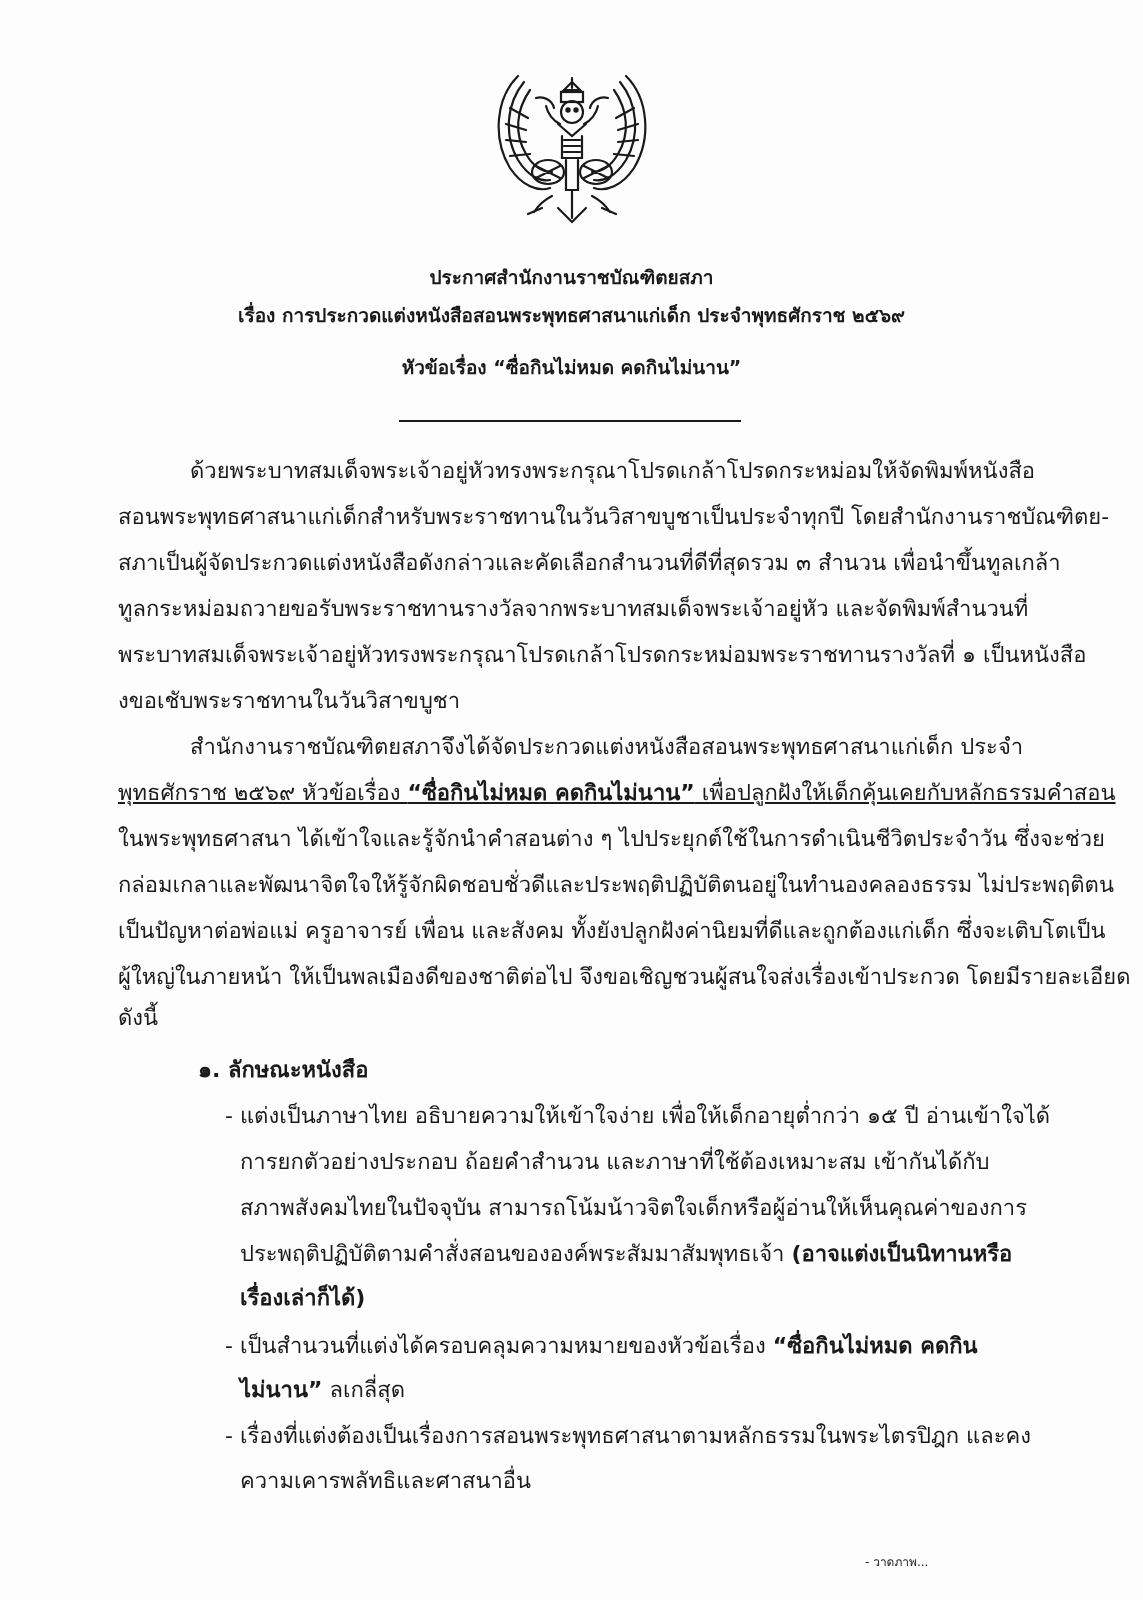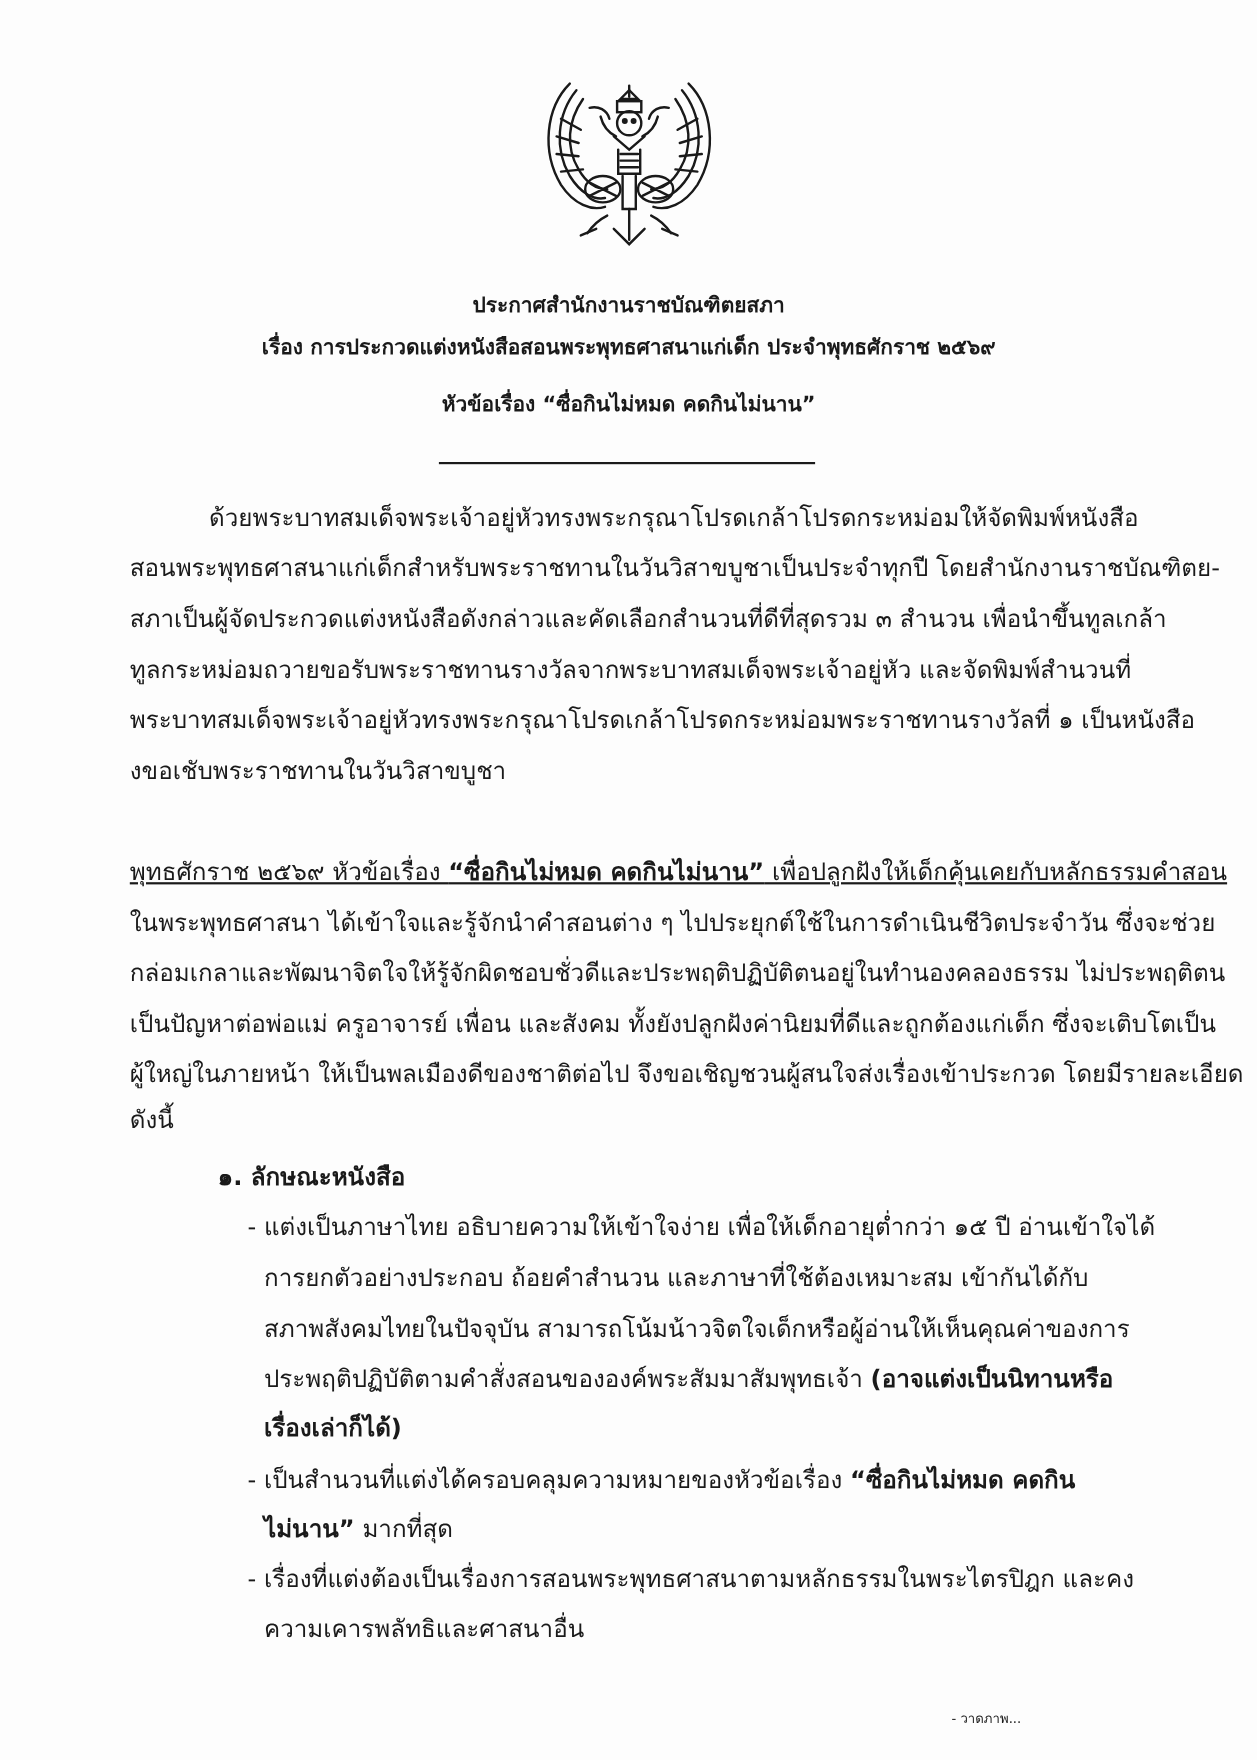--- a/index.html
+++ b/index.html
@@ -73,20 +73,21 @@
 
   <div class="divider"></div>
 
   <div class="line" style="left:190px; top:453px;">ด้วยพระบาทสมเด็จพระเจ้าอยู่หัวทรงพระกรุณาโปรดเกล้าโปรดกระหม่อมให้จัดพิมพ์หนังสือ</div>
   <div class="line" style="left:118px; top:499px;">สอนพระพุทธศาสนาแก่เด็กสำหรับพระราชทานในวันวิสาขบูชาเป็นประจำทุกปี  โดยสำนักงานราชบัณฑิตย-</div>
   <div class="line" style="left:118px; top:545px;">สภาเป็นผู้จัดประกวดแต่งหนังสือดังกล่าวและคัดเลือกสำนวนที่ดีที่สุดรวม ๓ สำนวน เพื่อนำขึ้นทูลเกล้า</div>
   <div class="line" style="left:118px; top:591px;">ทูลกระหม่อมถวายขอรับพระราชทานรางวัลจากพระบาทสมเด็จพระเจ้าอยู่หัว และจัดพิมพ์สำนวนที่</div>
   <div class="line" style="left:118px; top:637px;">พระบาทสมเด็จพระเจ้าอยู่หัวทรงพระกรุณาโปรดเกล้าโปรดกระหม่อมพระราชทานรางวัลที่ ๑ เป็นหนังสือ</div>
   <div class="line" style="left:118px; top:683px;">งขอเชับพระราชทานในวันวิสาขบูชา</div>
 
+  <div class="line" style="left:190px; top:729px;">สำนักงานราชบัณฑิตยสภาจึงได้จัดประกวดแต่งหนังสือสอนพระพุทธศาสนาแก่เด็ก ประจำ</div>
   <div class="line" style="left:118px; top:775px;text-decoration:underline;">
     <span>พุทธศักราช ๒๕๖๙ หัวข้อเรื่อง </span><span class="b">“ซื่อกินไม่หมด คดกินไม่นาน”</span><span> เพื่อปลูกฝังให้เด็กคุ้นเคยกับหลักธรรมคำสอน</span>
   </div>
   <div class="line" style="left:118px; top:821px;">ในพระพุทธศาสนา ได้เข้าใจและรู้จักนำคำสอนต่าง ๆ ไปประยุกต์ใช้ในการดำเนินชีวิตประจำวัน ซึ่งจะช่วย</div>
   <div class="line" style="left:118px; top:913px;">เป็นปัญหาต่อพ่อแม่ ครูอาจารย์ เพื่อน และสังคม ทั้งยังปลูกฝังค่านิยมที่ดีและถูกต้องแก่เด็ก ซึ่งจะเติบโตเป็น</div>
   <div class="line" style="left:118px; top:867px;">กล่อมเกลาและพัฒนาจิตใจให้รู้จักผิดชอบชั่วดีและประพฤติปฏิบัติตนอยู่ในทำนองคลองธรรม ไม่ประพฤติตน</div>
   <div class="line" style="left:118px; top:959px;">ผู้ใหญ่ในภายหน้า ให้เป็นพลเมืองดีของชาติต่อไป  จึงขอเชิญชวนผู้สนใจส่งเรื่องเข้าประกวด โดยมีรายละเอียด</div>
   <div class="line" style="left:118px; top:1000px;">ดังนี้</div>
 
   <div class="line b" style="left:198px; top:1052px;">๑. ลักษณะหนังสือ</div>
@@ -96,20 +97,20 @@
   <div class="line" style="left:240px; top:1190px;">สภาพสังคมไทยในปัจจุบัน สามารถโน้มน้าวจิตใจเด็กหรือผู้อ่านให้เห็นคุณค่าของการ</div>
   <div class="line" style="left:240px; top:1236px;">
     <span>ประพฤติปฏิบัติตามคำสั่งสอนขององค์พระสัมมาสัมพุทธเจ้า </span><span class="b">(อาจแต่งเป็นนิทานหรือ</span>
   </div>
   <div class="line b" style="left:240px; top:1280px;">เรื่องเล่าก็ได้)</div>
 
   <div class="line" style="left:225px; top:1328px;">
     <span>- เป็นสำนวนที่แต่งได้ครอบคลุมความหมายของหัวข้อเรื่อง </span><span class="b">“ซื่อกินไม่หมด คดกิน</span>
   </div>
   <div class="line" style="left:240px; top:1372px;">
-    <span class="b">ไม่นาน”</span><span> มากที่สุด</span>
+    <span class="b">ไม่นาน”</span><span> ลเกลี่สุด</span>
   </div>
 
   <div class="line" style="left:225px; top:1418px;">- เรื่องที่แต่งต้องเป็นเรื่องการสอนพระพุทธศาสนาตามหลักธรรมในพระไตรปิฎก และคง</div>
   <div class="line" style="left:240px; top:1463px;">ความเคารพลัทธิและศาสนาอื่น</div>
 
   <div class="right-note" style="left:865px; top:1552px;">- วาดภาพ...</div>
 </div>
 
 </body></html>

